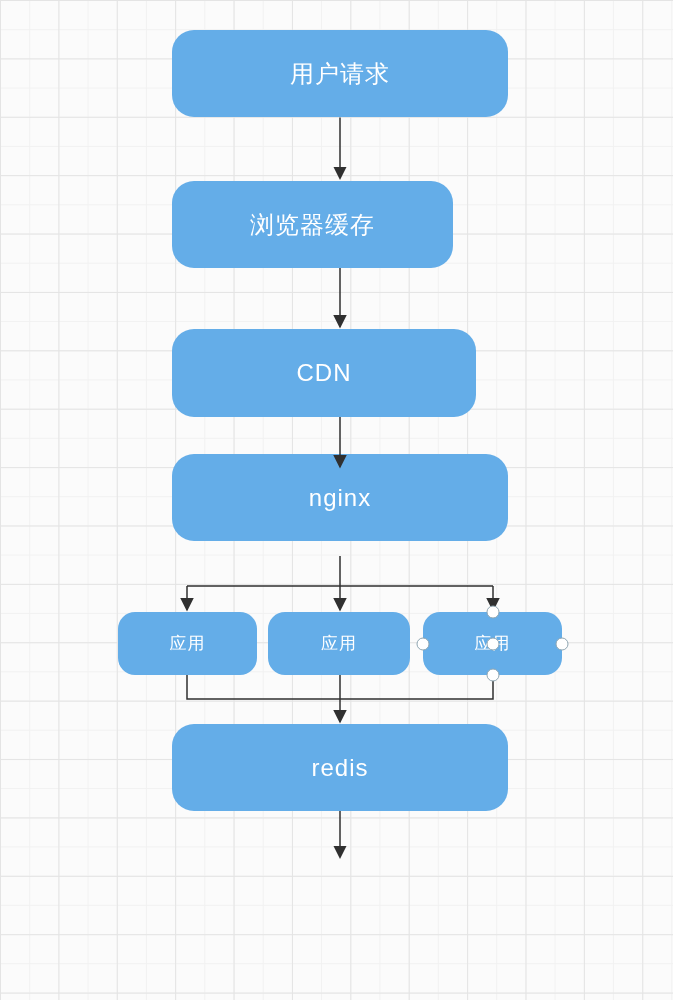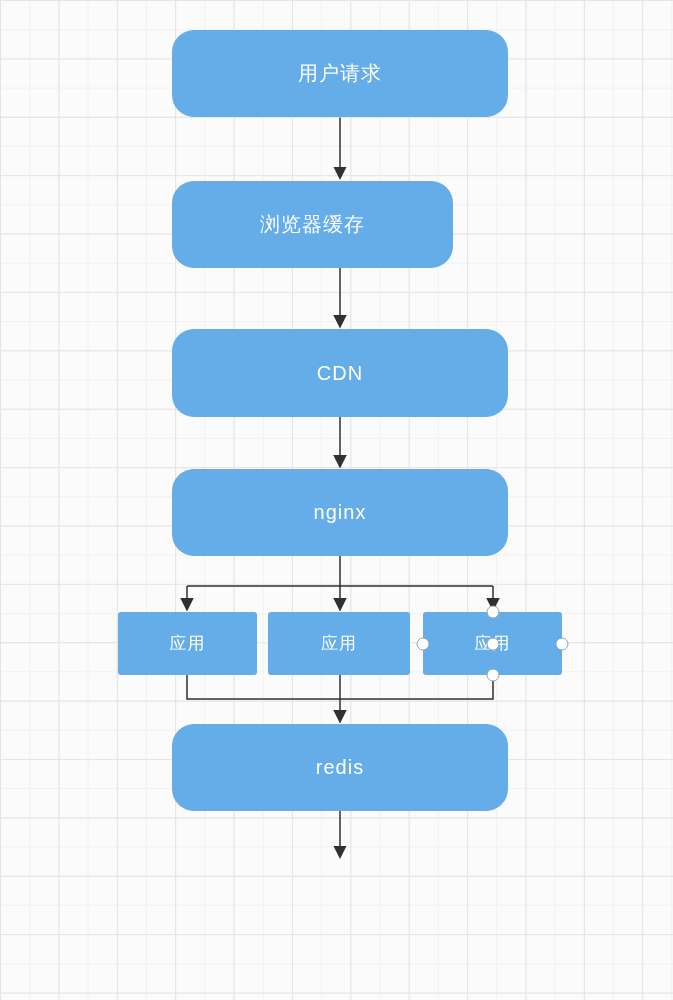--- a/index.html
+++ b/index.html
@@ -24,29 +24,29 @@
     position: absolute;
     background: var(--node-fill, #64ADE8);
     border-radius: 22px;
     display: flex;
     align-items: center;
     justify-content: center;
     z-index: 1;
   }
   .node-label {
     color: var(--node-text, #FFFFFF);
-    font-size: 20px;
+    font-size: 24px;
     letter-spacing: 1px;
     user-select: none;
   }
   .n-user    { left: 172px; top:  30px; width: 336px; height: 87px; }
   .n-browser { left: 172px; top: 181px; width: 281px; height: 87px; }
-  .n-cdn     { left: 172px; top: 329px; width: 336px; height: 88px; }
-  .n-nginx   { left: 172px; top: 469px; width: 336px; height: 87px; }
-  .n-app     { border-radius: 3px; top: 612px; height: 63px; }
+  .n-cdn     { left: 172px; top: 329px; width: 304px; height: 88px; }
+  .n-nginx   { left: 172px; top: 454px; width: 336px; height: 87px; }
+  .n-app     { border-radius: 17px; top: 612px; height: 63px; }
   .n-app .node-label { font-size: 17px; }
   .n-app1    { left: 118px; width: 139px; }
   .n-app2    { left: 268px; width: 142px; }
   .n-app3    { left: 423px; width: 139px; }
   .n-redis   { left: 172px; top: 724px; width: 336px; height: 87px; }
 
   .connectors {
     position: absolute;
     left: 0; top: 0;
     width: 673px; height: 1000px;

